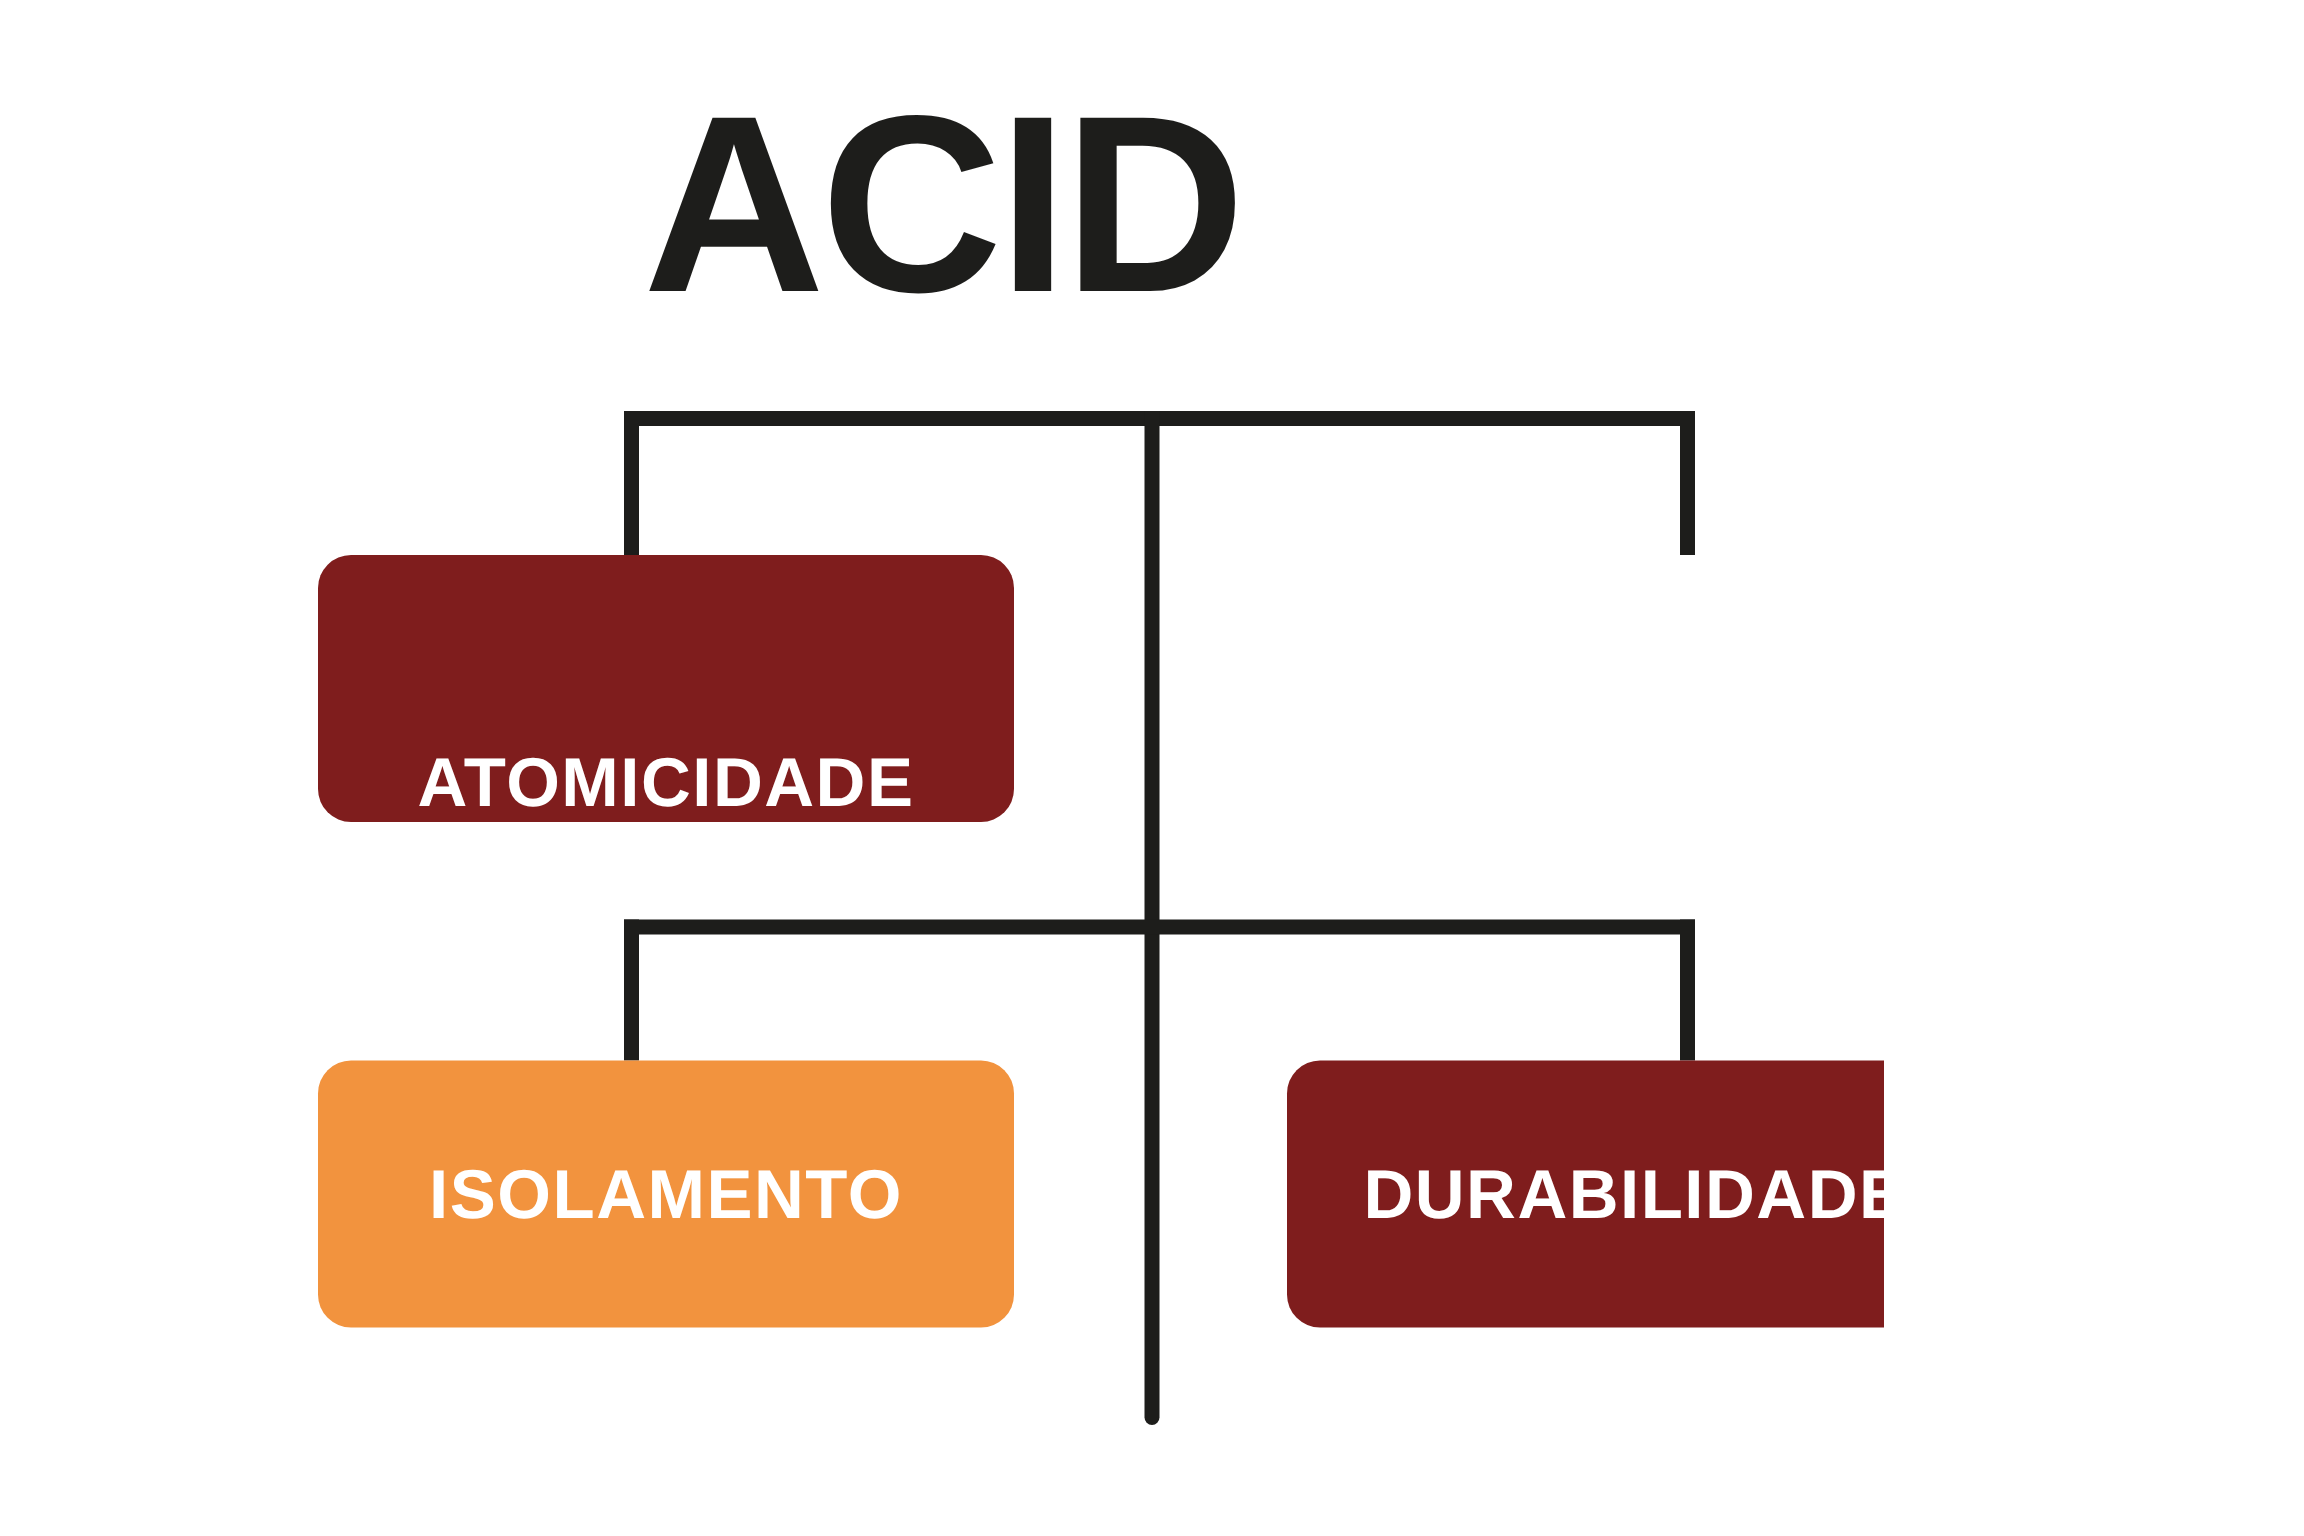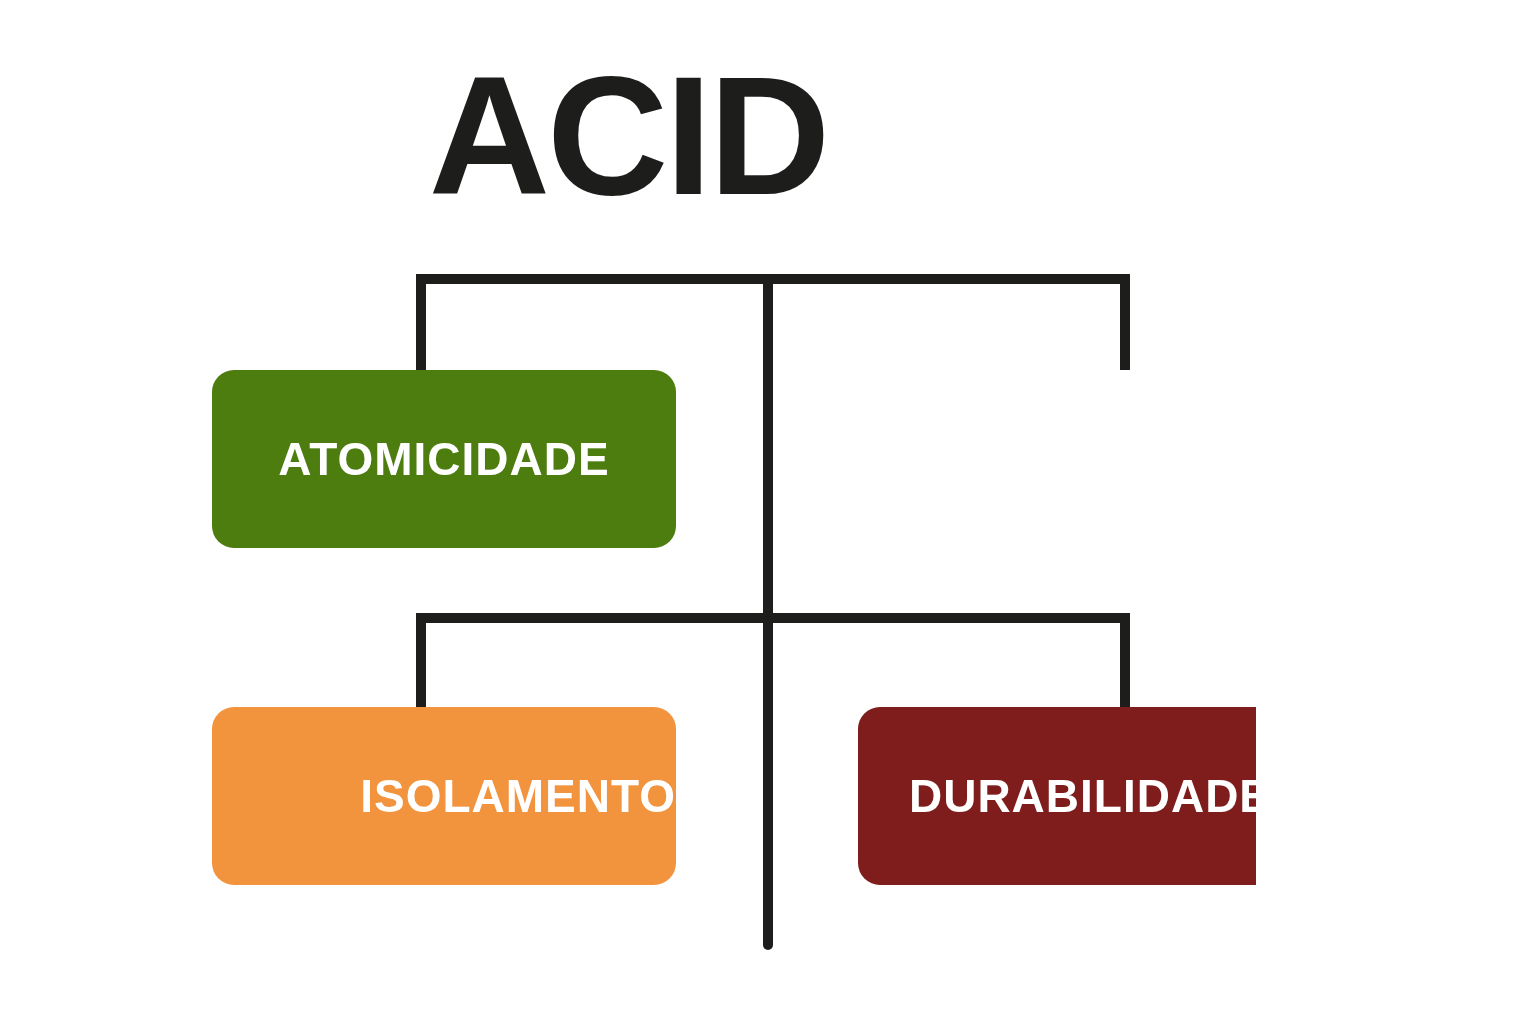--- a/index.html
+++ b/index.html
@@ -75,26 +75,26 @@
   <div class="title">ACID</div>
 
   <div class="line h h-rail-top" style="background: rgb(29, 29, 27);"></div>
   <div class="line v v-drop-tl" style="background: rgb(29, 29, 27);"></div>
   <div class="line v v-drop-tr" style="background: rgb(29, 29, 27);"></div>
   <div class="line v v-stem-center capped" style="background: rgb(29, 29, 27);"></div>
   <div class="line h h-rail-bottom" style="background: rgb(29, 29, 27);"></div>
   <div class="line v v-drop-bl" style="background: rgb(29, 29, 27);"></div>
   <div class="line v v-drop-br" style="background: rgb(29, 29, 27);"></div>
 
-  <div class="node node-tl" style="background: #4d7c0f;">
+  <div class="node node-tl" style="background: #7f1d1d; align-items: flex-end;">
     <span class="node-label">ATOMICIDADE</span>
   </div>
 
 
-  <div class="node node-bl" style="background: rgb(242, 147, 62); justify-content: flex-end;">
+  <div class="node node-bl" style="background: rgb(242, 147, 62);">
     <span class="node-label">ISOLAMENTO</span>
   </div>
 
   <div class="node node-br" style="background: #7f1d1d;">
     <span class="node-label">DURABILIDADE</span>
   </div>
 
 </div>
 
 </body></html>

